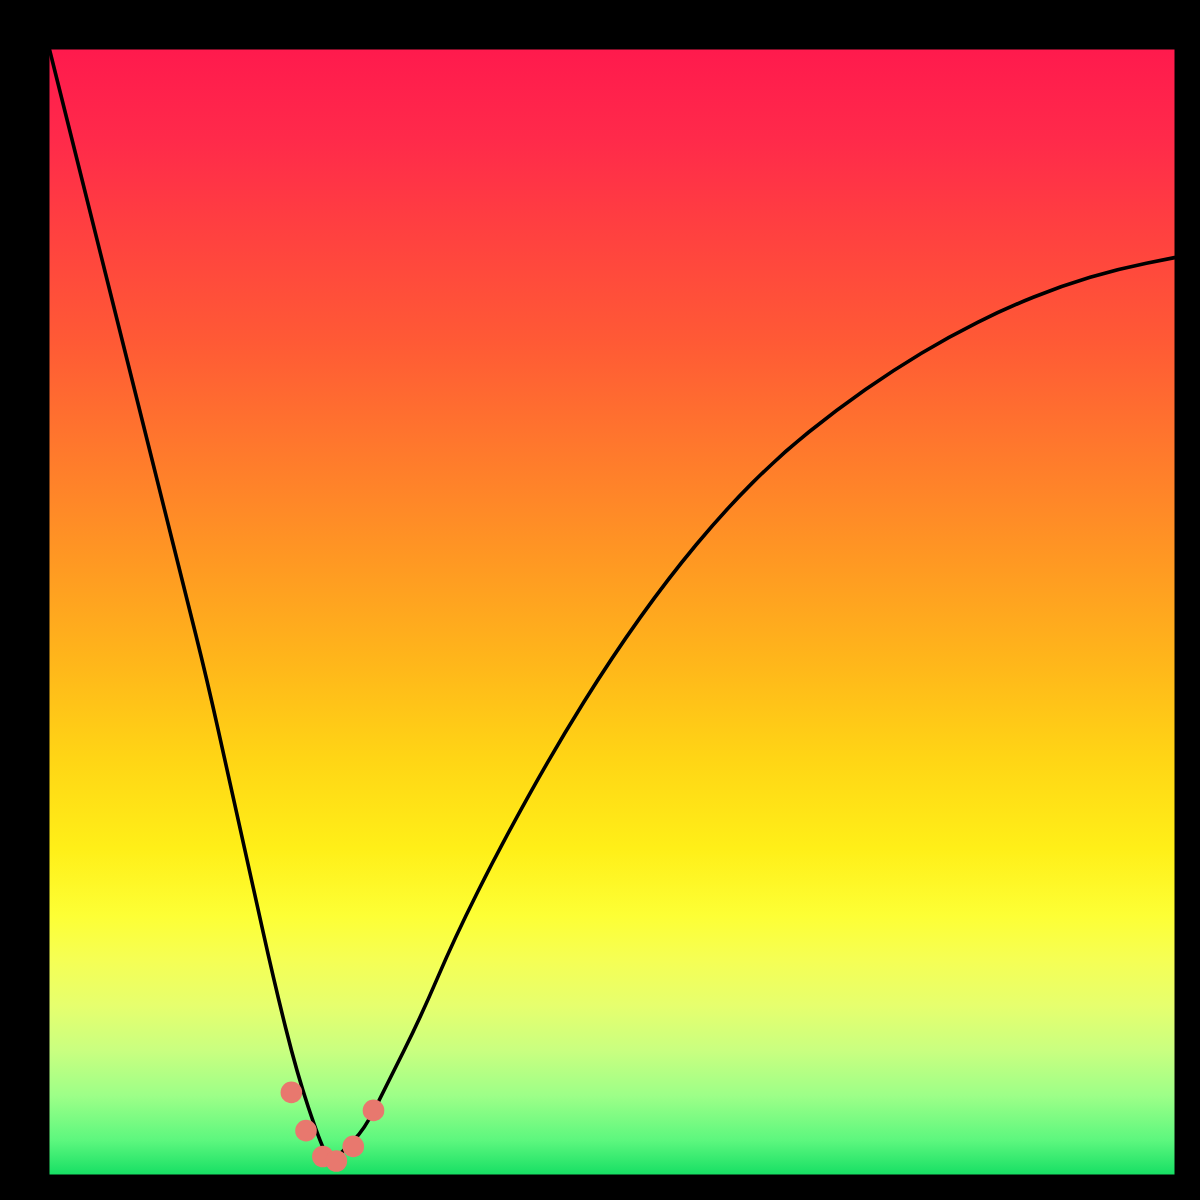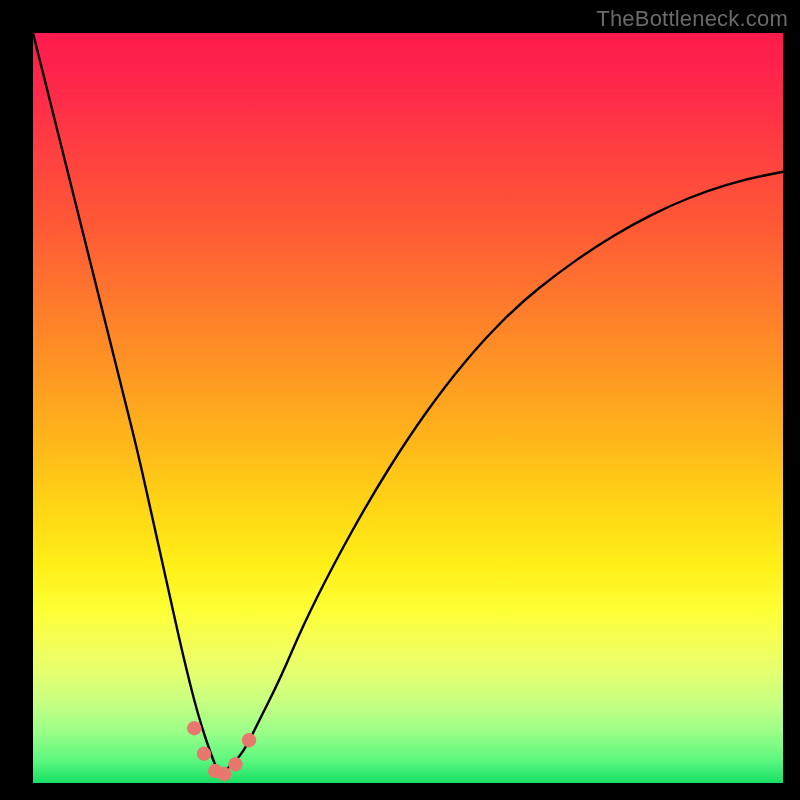--- a/index.html
+++ b/index.html
@@ -74,14 +74,13 @@
     <g id="markers-group">
         <circle cx="161.25" cy="695.25" r="7.2" fill="#e8786e" stroke="#c95a52" stroke-width="0"></circle>
         <circle cx="171.00" cy="720.75" r="7.2" fill="#e8786e" stroke="#c95a52" stroke-width="0"></circle>
         <circle cx="182.25" cy="738.00" r="7.2" fill="#e8786e" stroke="#c95a52" stroke-width="0"></circle>
         <circle cx="191.25" cy="741.00" r="7.2" fill="#e8786e" stroke="#c95a52" stroke-width="0"></circle>
         <circle cx="202.50" cy="731.25" r="7.2" fill="#e8786e" stroke="#c95a52" stroke-width="0"></circle>
         <circle cx="216.00" cy="707.25" r="7.2" fill="#e8786e" stroke="#c95a52" stroke-width="0"></circle>
       </g>
   </svg>
 
-  <div class="watermark">TheBottleneck.com</div>
 </div>
 
 </body></html>

